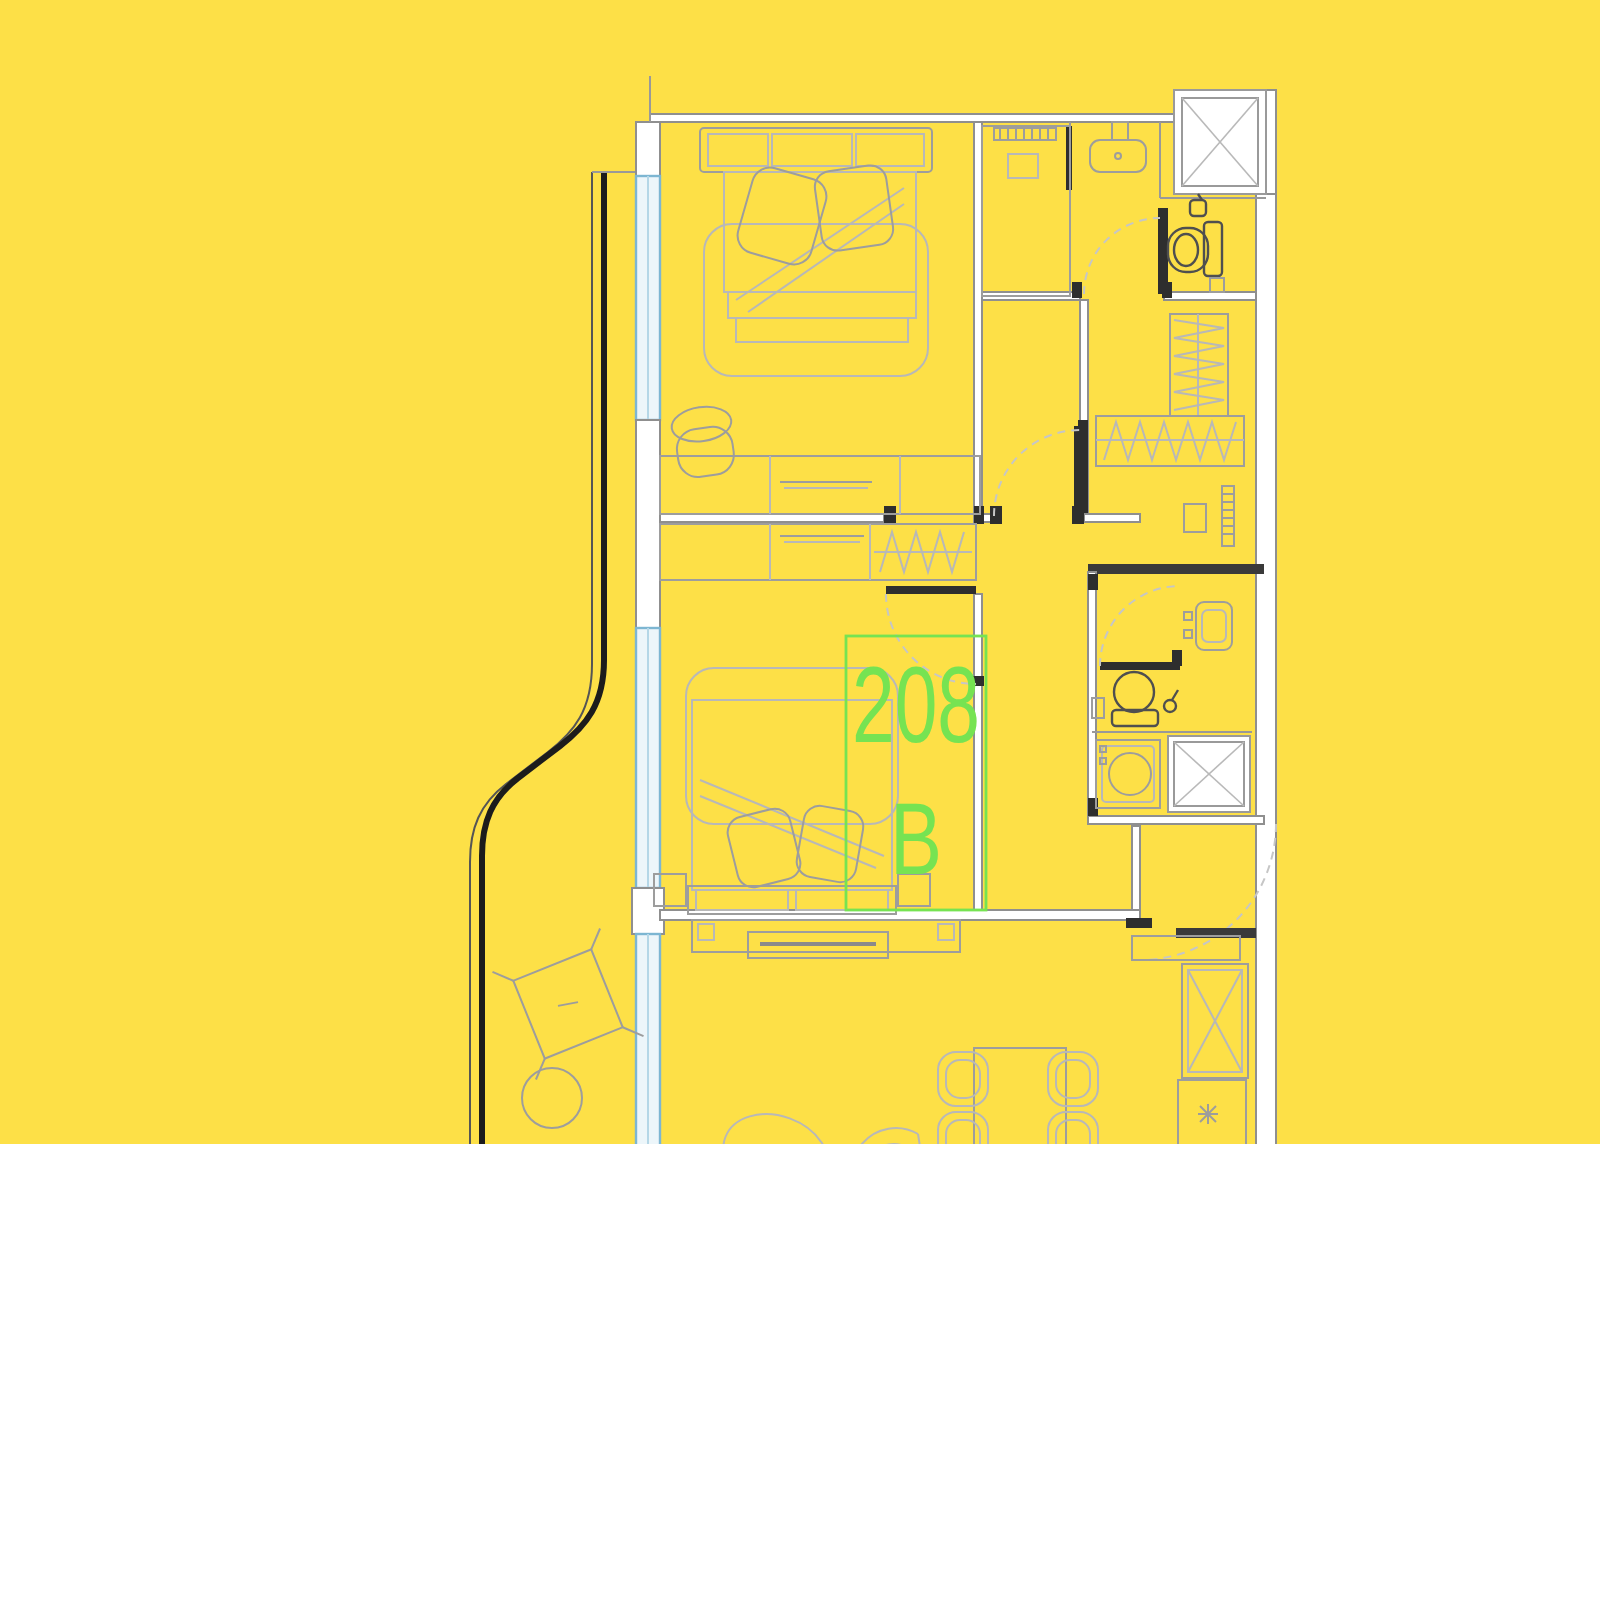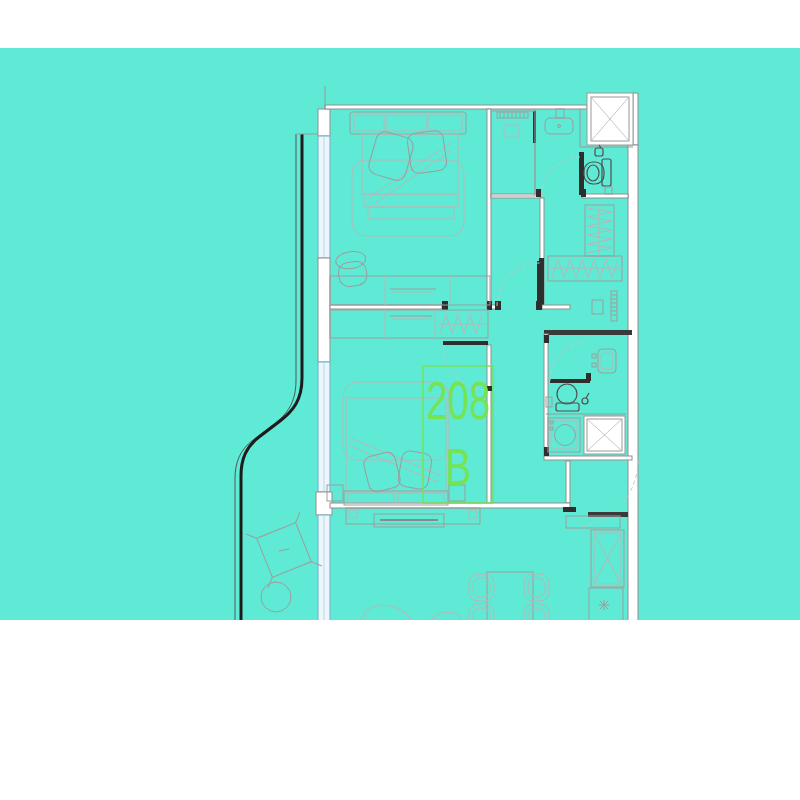--- a/index.html
+++ b/index.html
@@ -1,17 +1,17 @@
 <!DOCTYPE html>
 <html><head>
 <meta charset="utf-8">
 <style>
   html,body { margin:0; padding:0; background:#fff; }
-  #canvas { width:800px; height:572px; position:relative; background:#5eead4;
-            font-family:"Liberation Sans", sans-serif;margin-top:48px; }
+  #canvas { width:800px; height:572px; position:relative; background:#fde047;
+            font-family:"Liberation Sans", sans-serif; }
   svg { display:block; }
   .w   { stroke:#8f8f8f; fill:#fff; stroke-width:1; }
   .wl  { stroke:#999;    fill:none; stroke-width:1; }
   .wl2 { stroke:#b9b9b9; fill:none; stroke-width:0.8; }
   .dk  { fill:#2e2e2e;   stroke:none; }
   .dkr { fill:#3a3a3a;   stroke:none; }
   .f   { stroke:#b8b8b8; fill:none; stroke-width:1; }
   .f2  { stroke:#9d9d9d; fill:none; stroke-width:1; }
   .fd  { stroke:#4f4f4f; fill:none; stroke-width:1.2; }
   .arc { stroke:#c6c6c6; fill:none; stroke-width:1; stroke-dasharray:4 3; }

